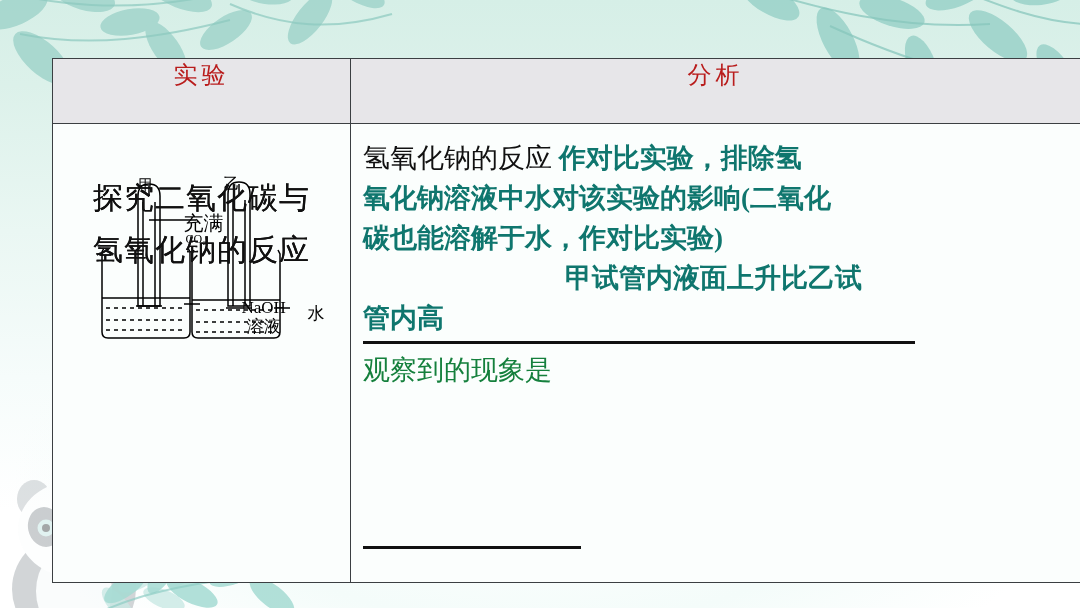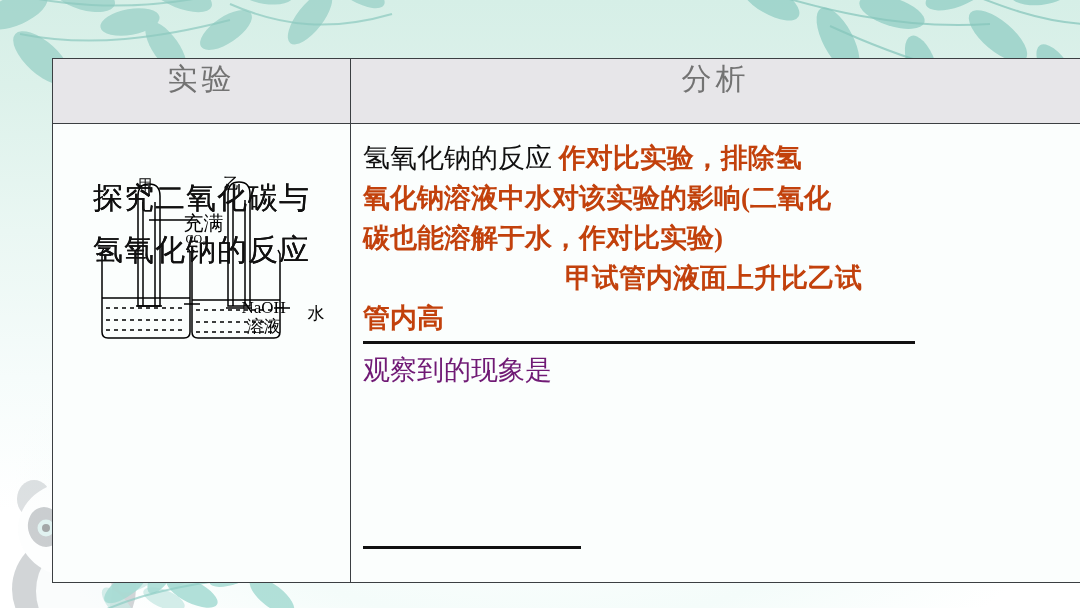--- a/index.html
+++ b/index.html
@@ -56,22 +56,22 @@
 
   thead th {
     background: #e7e6e9;
     height: 64px;
     text-align: center;
     vertical-align: middle;
     font-weight: normal;
   }
   .head-label {
     font-family: "Liberation Serif", "DejaVu Serif", serif;
-    font-size: 30px;
-    color: #737373;
+    font-size: 24px;
+    color: #b91c1c;
     letter-spacing: 4px;
   }
 
   tbody td { background: #fbfefd; }
   .cell-exp { height: 458px; position: relative; }
   .cell-ana { height: 458px; position: relative; }
 
   
   #experiment-block {
     position: absolute;
@@ -116,34 +116,34 @@
     position: absolute;
     left: 12px;
     right: 10px;
     top: 14px;
     font-size: 27px;
     line-height: 40px;
   }
   .ana-line { white-space: nowrap; }
   .blk { color: #111; font-family: "Liberation Serif","DejaVu Serif",serif; }
   .red {
-    color: #c2410c;
+    color: #0f766e;
     font-weight: bold;
     font-family: "Liberation Serif","DejaVu Serif",serif;
   }
   #line-answer-b { text-align: center; padding-right: 6px; }
   #rule-1 {
     width: 552px;
     height: 0;
     border-top: 3.2px solid #111;
     margin: 3px 0 6px 0;
   }
   #question-2 {
     font-size: 27px;
-    color: #701a75;
+    color: #15803d;
     line-height: 40px;
   }
   #rule-2 {
     position: absolute;
     left: 12px;
     top: 422px;
     width: 218px;
     height: 0;
     border-top: 3.2px solid #111;
   }

